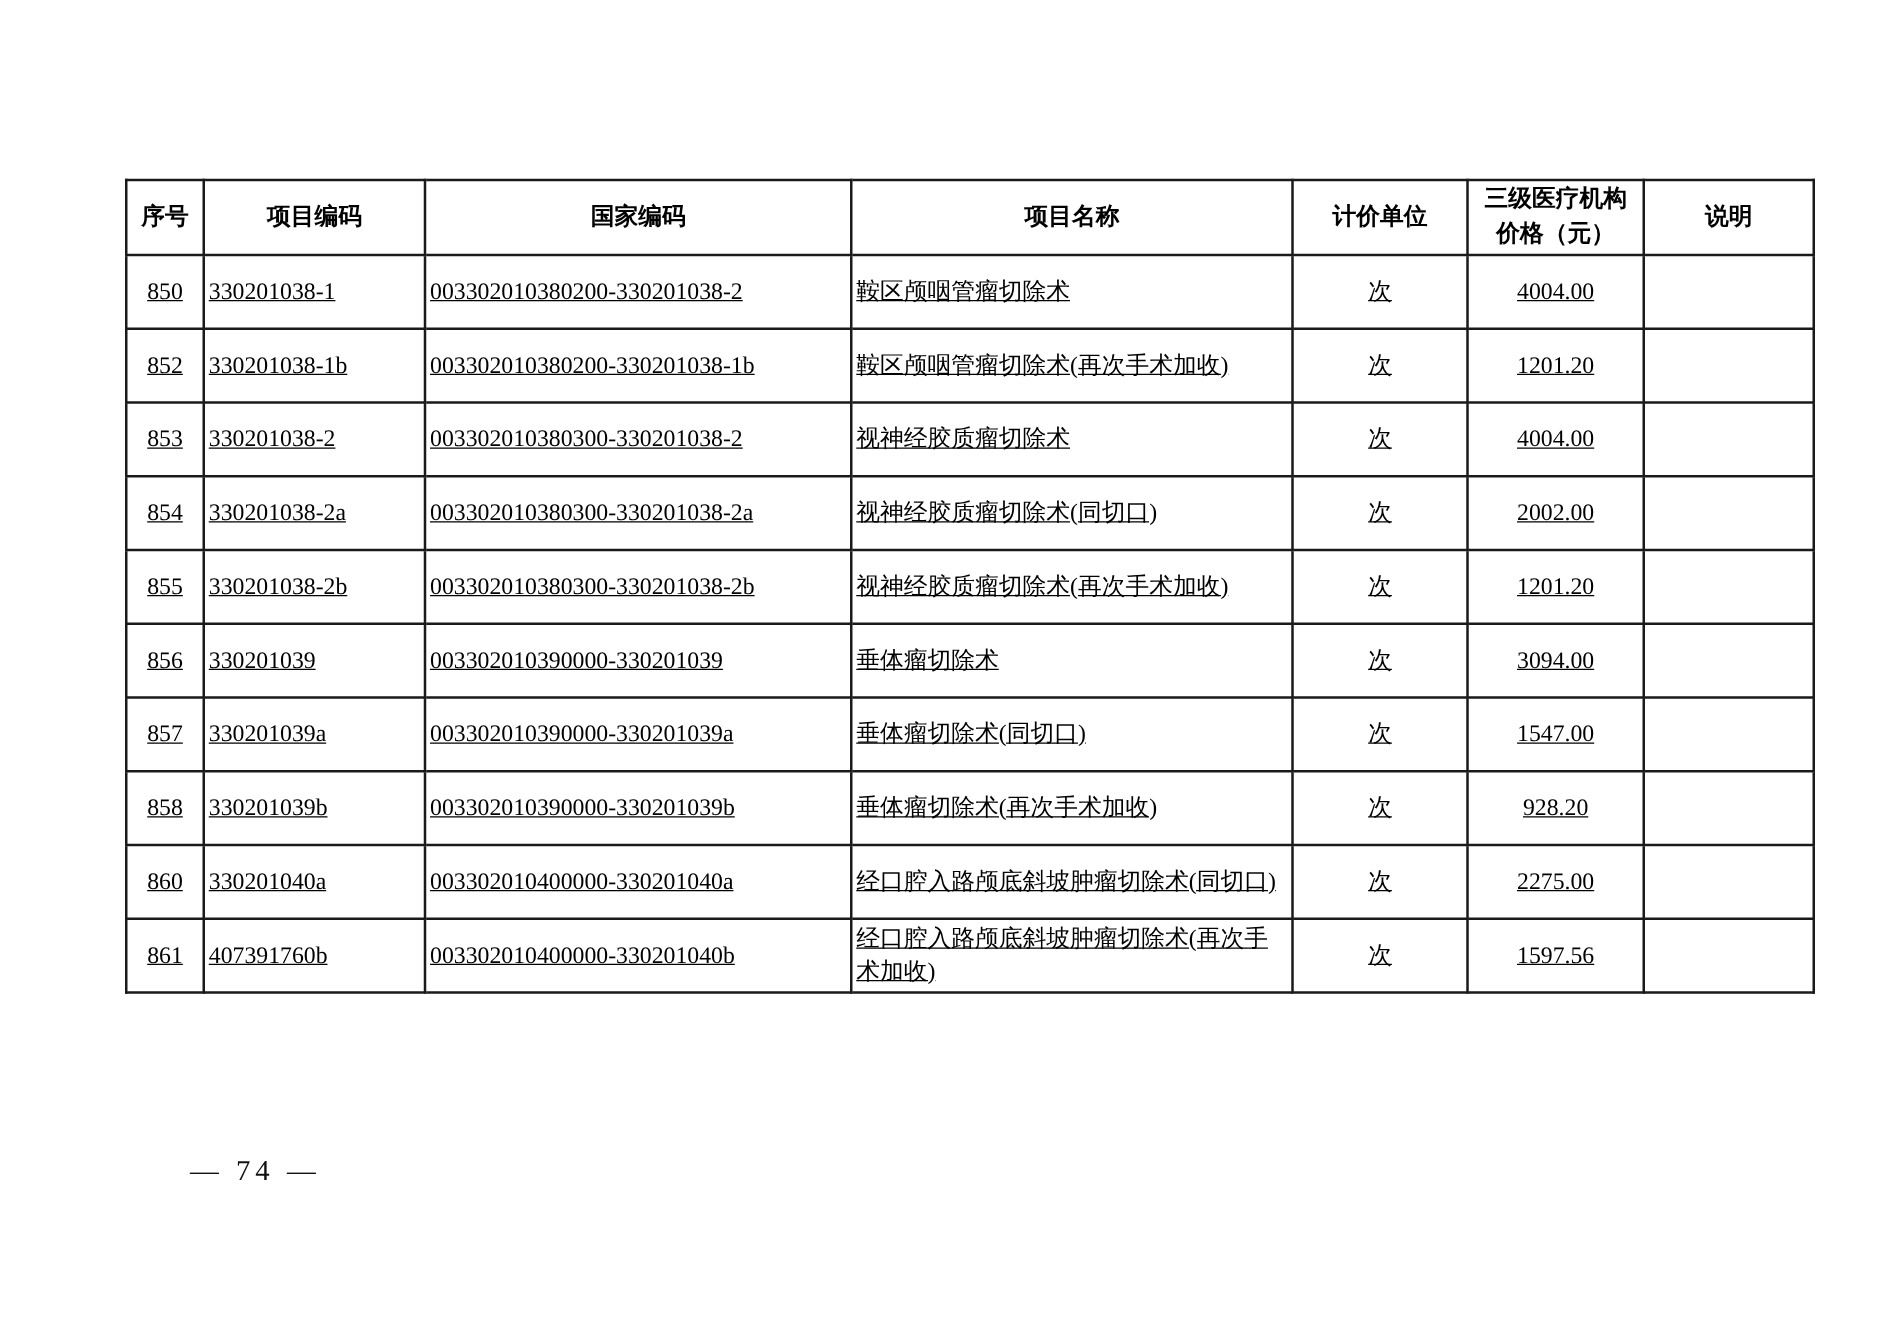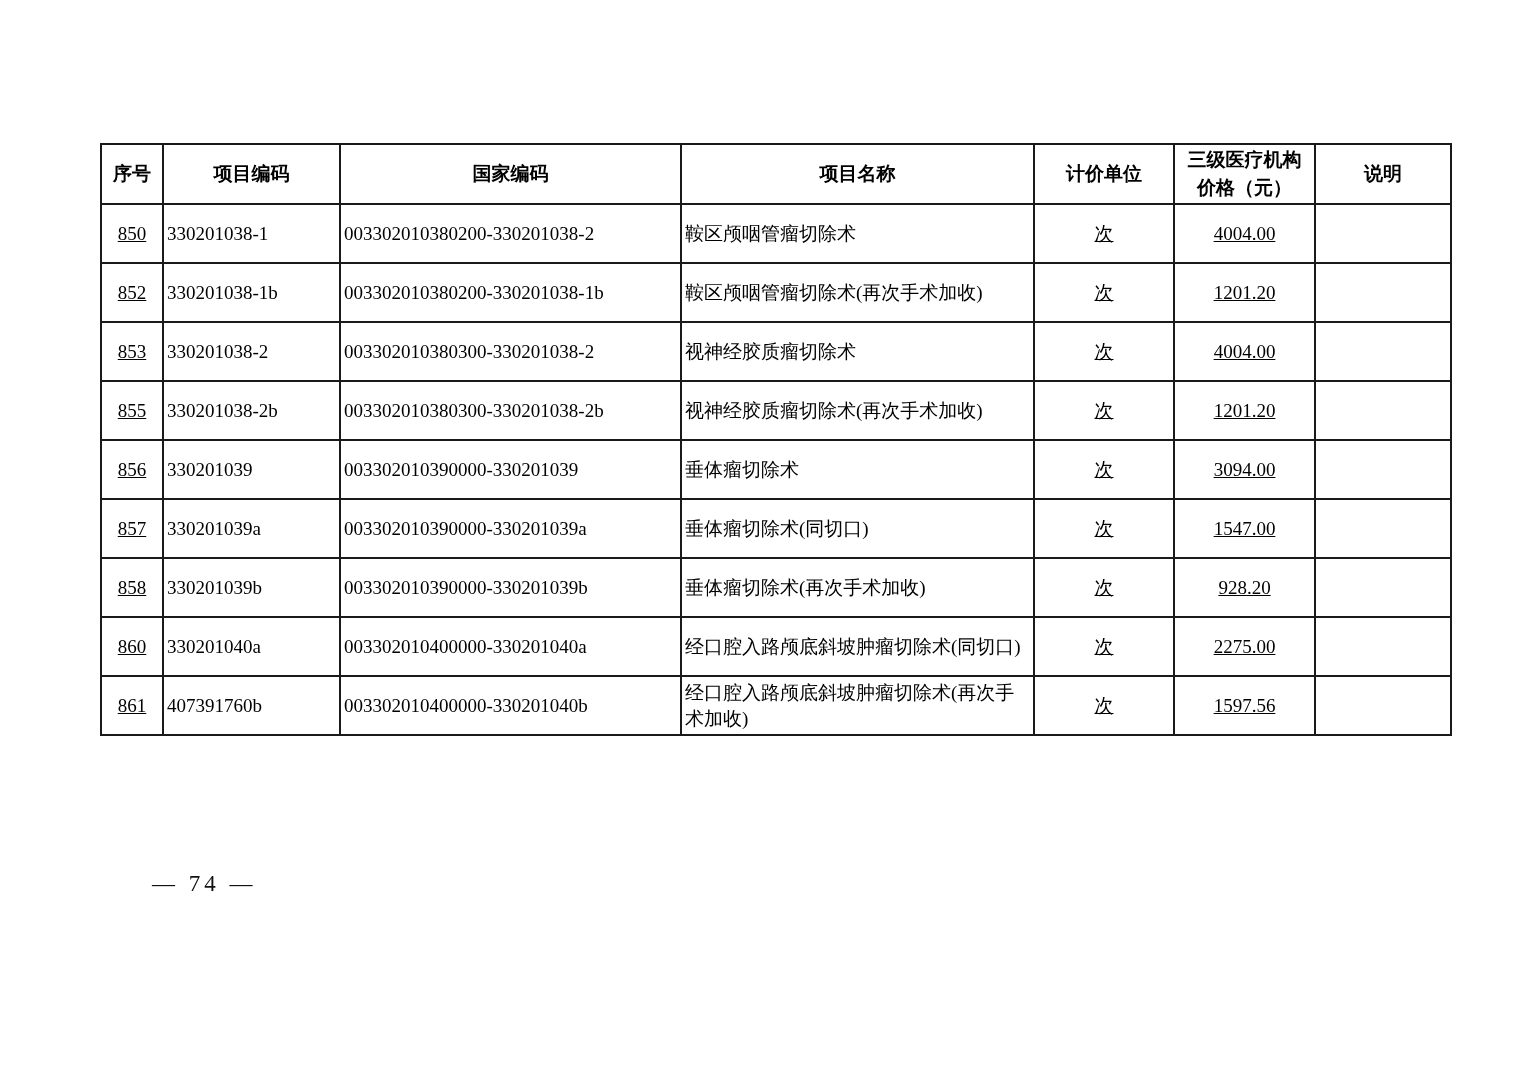--- a/index.html
+++ b/index.html
@@ -45,25 +45,25 @@
     padding: 0 4px;
   }
   table.price-table td {
     font-size: 19px;
     height: 57px;
     vertical-align: middle;
     line-height: 1.35;
     padding: 0 3px;
   }
   td.c { text-align: center; text-decoration: underline; }
-  td.l { text-align: left; }
+  td.l { text-align: left; text-decoration: underline; }
   .footer-page {
     position: absolute;
     left: 152px;
-    top: 871px;
+    top: 924px;
     font-size: 23px;
     letter-spacing: 4px;
     color: #111111;
   }
 </style>
 </head>
 <body>
 
 <div class="sheet">
 
@@ -108,20 +108,29 @@
       <td class="c">1201.20</td>
       <td class="c"></td>
     </tr>
         <tr>
       <td class="c">853</td>
       <td class="l">330201038-2</td>
       <td class="l">003302010380300-330201038-2</td>
       <td class="l">视神经胶质瘤切除术</td>
       <td class="c">次</td>
       <td class="c">4004.00</td>
+      <td class="c"></td>
+    </tr>
+        <tr>
+      <td class="c">854</td>
+      <td class="l">330201038-2a</td>
+      <td class="l">003302010380300-330201038-2a</td>
+      <td class="l">视神经胶质瘤切除术(同切口)</td>
+      <td class="c">次</td>
+      <td class="c">2002.00</td>
       <td class="c"></td>
     </tr>
         <tr>
       <td class="c">855</td>
       <td class="l">330201038-2b</td>
       <td class="l">003302010380300-330201038-2b</td>
       <td class="l">视神经胶质瘤切除术(再次手术加收)</td>
       <td class="c">次</td>
       <td class="c">1201.20</td>
       <td class="c"></td>

